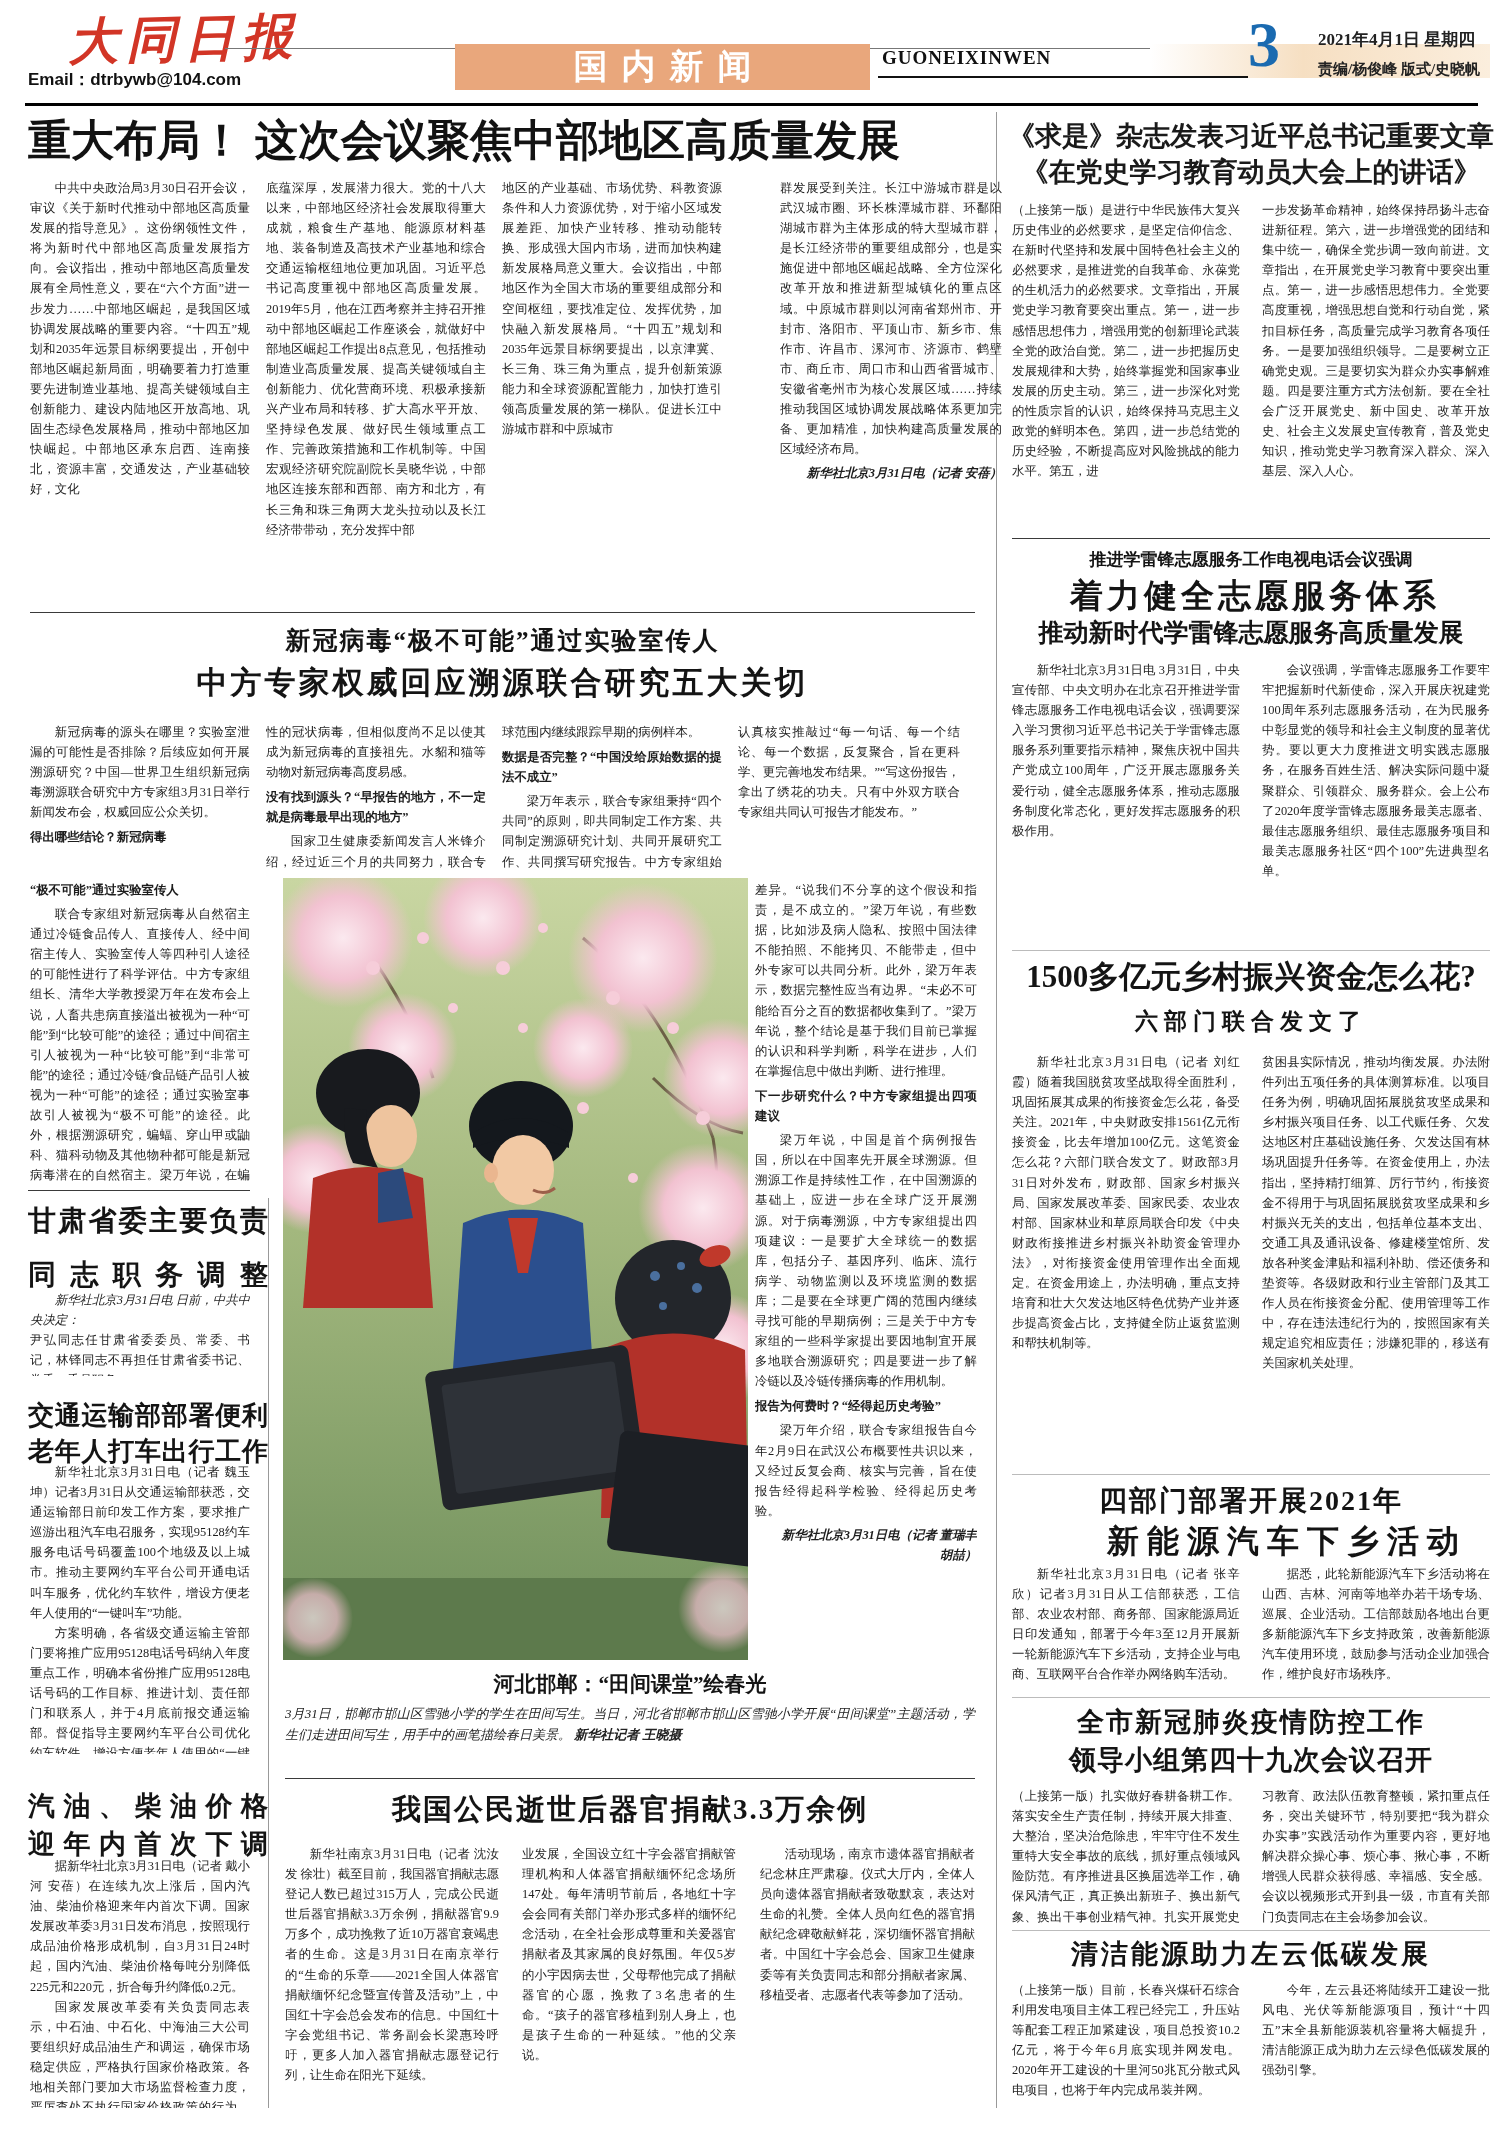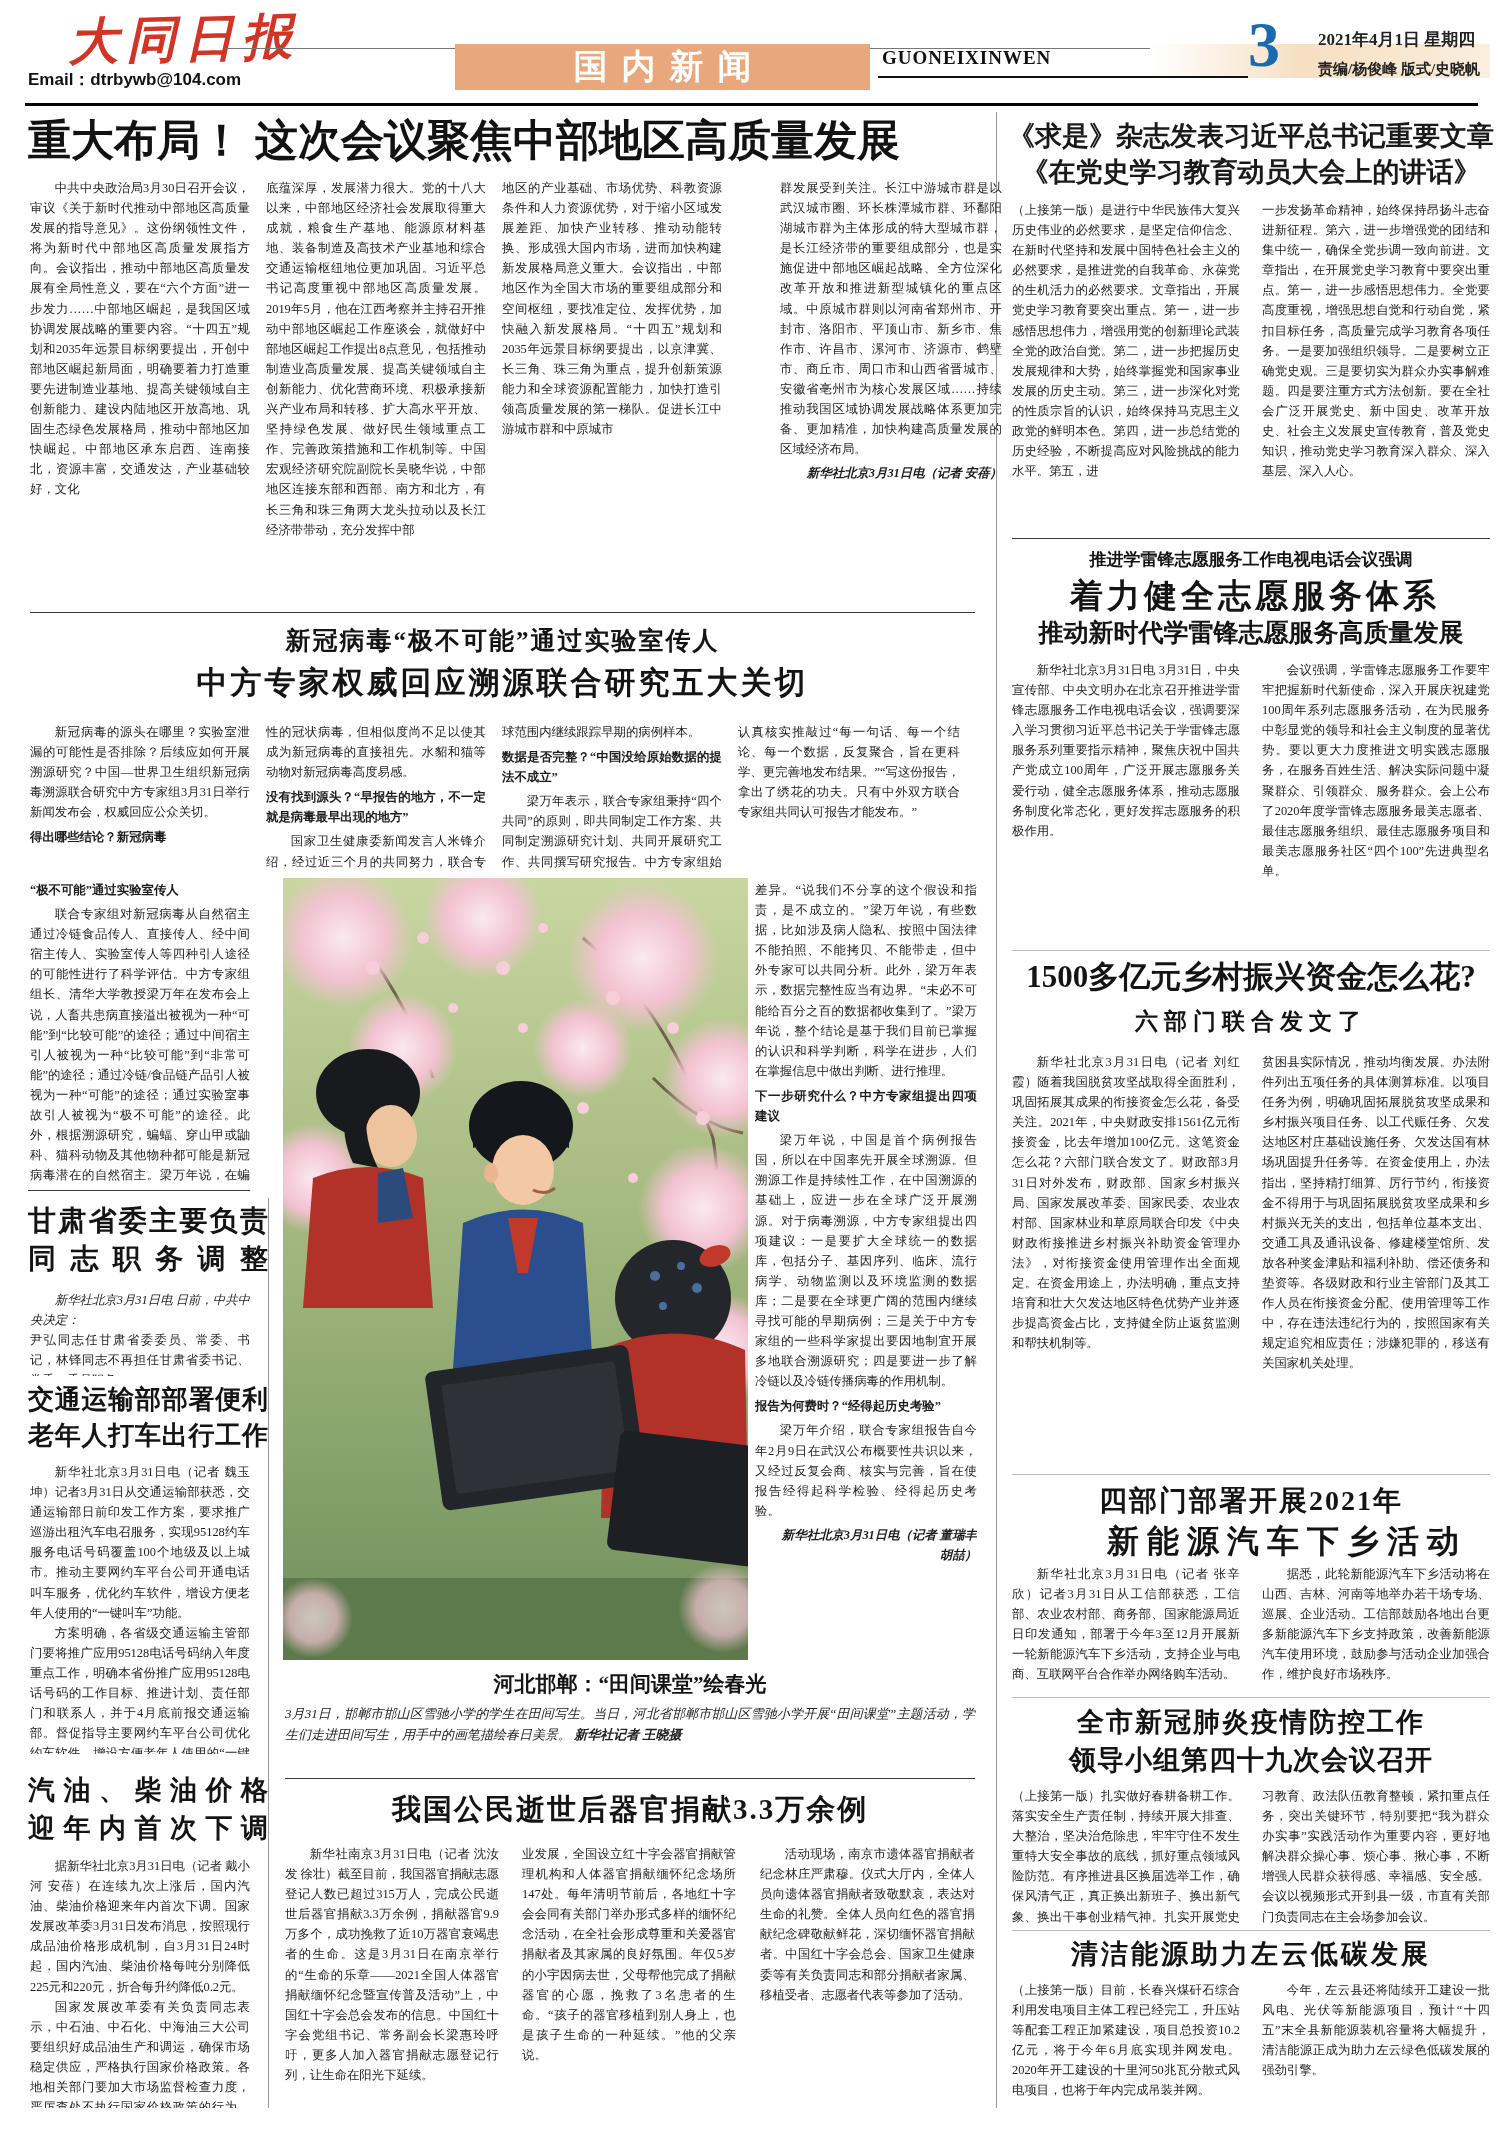--- a/index.html
+++ b/index.html
@@ -25,21 +25,21 @@
   .dateline1{position:absolute;left:1318px;top:28px;font-size:17px;font-weight:bold;color:#222;}
   .dateline2{position:absolute;left:1318px;top:60px;font-size:15px;font-weight:bold;color:#222;}
 
   
   .h-main{position:absolute;left:28px;top:112px;width:935px;font-size:43px;font-weight:900;color:#121212;
           font-family:"Liberation Sans","DejaVu Sans",sans-serif;letter-spacing:0px;white-space:nowrap;}
   .h-qiushi{position:absolute;left:1008px;width:486px;text-align:center;font-size:27px;font-weight:900;
             color:#1a1a1a;font-family:"Liberation Sans","DejaVu Sans",sans-serif;white-space:nowrap;}
   .h-serif{position:absolute;text-align:center;font-weight:bold;color:#141414;
            font-family:"Liberation Serif","DejaVu Serif",serif;}
-  .h-just{text-align:justify;text-align-last:justify;}
+  .h-just{text-align:justify;text-align-last:justify;margin-top:16px;}
 
   
   .bodytxt{position:absolute;font-size:12.4px;line-height:1.62;color:#1d1d1d;text-align:justify;overflow:hidden;}
   .bodytxt p{margin:0;text-indent:2em;}
   .bodytxt p.noind{text-indent:0;}
   .bodytxt p.sub{font-weight:bold;text-indent:0;margin:5px 0 4px;}
   .bodytxt p.kai{font-style:italic;}
   .bodytxt p.byline{font-style:italic;font-weight:bold;text-align:right;margin-top:4px;}
   .kicker{letter-spacing:2px;}
 

